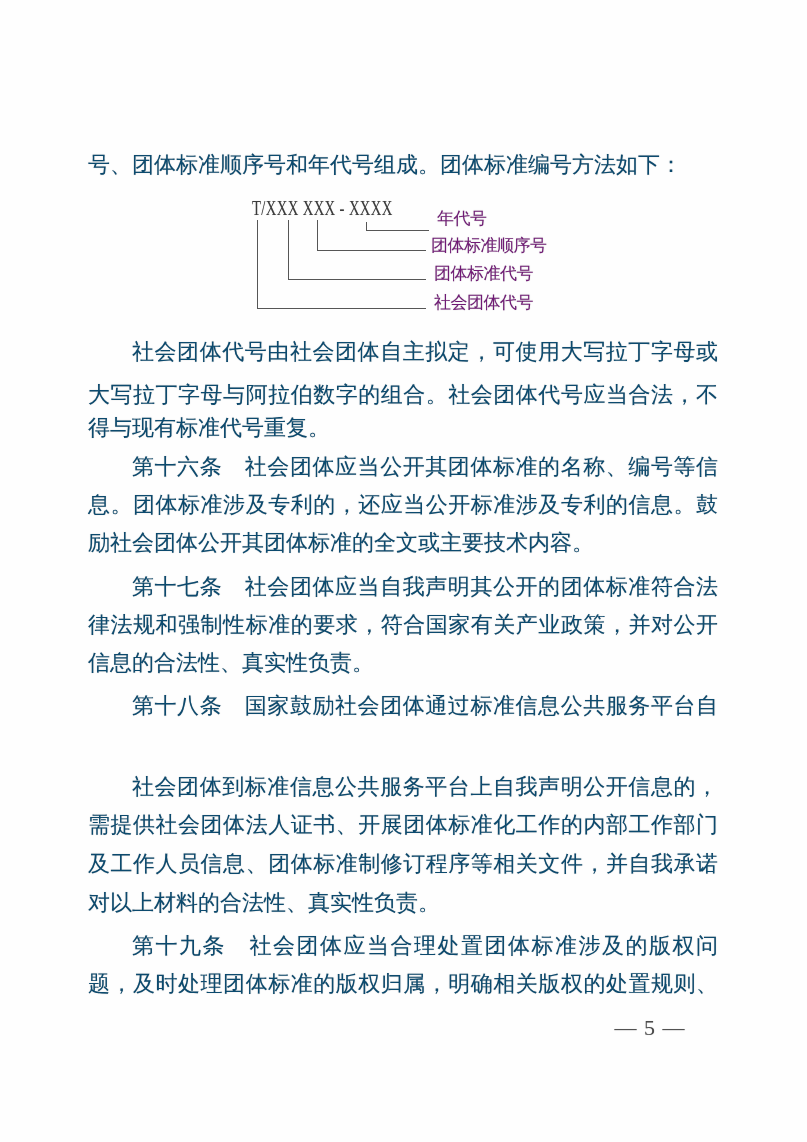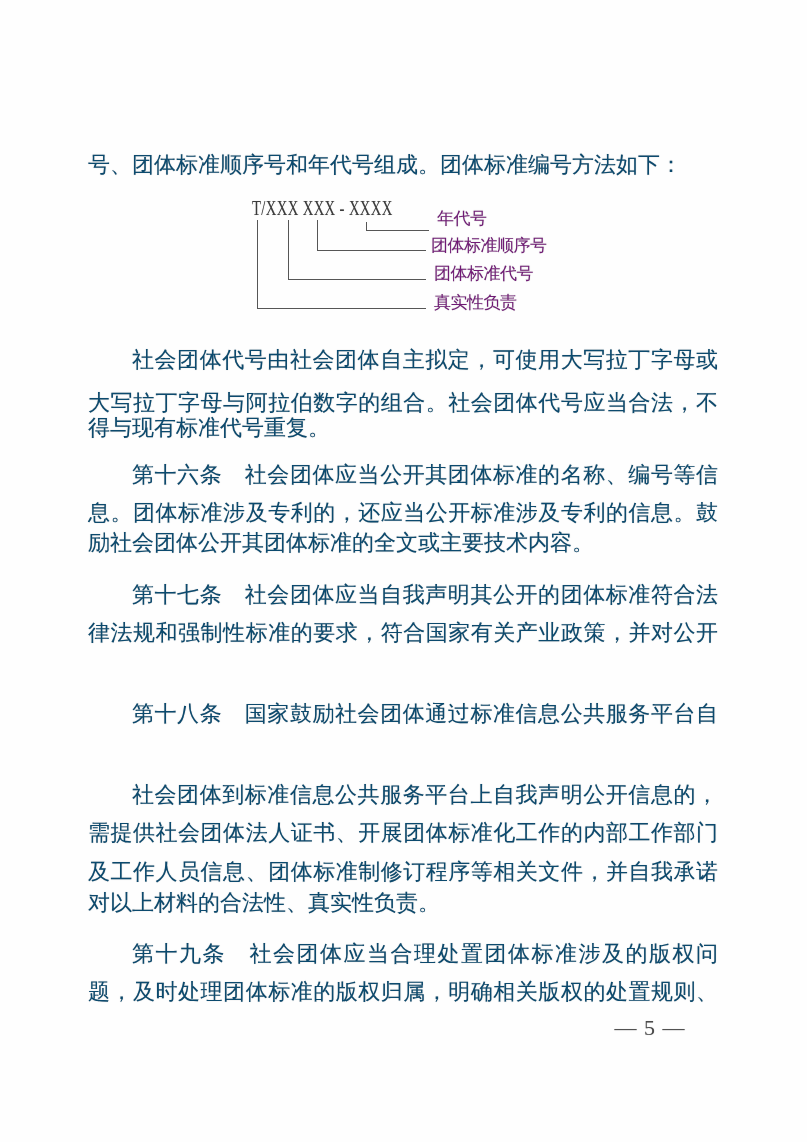--- a/index.html
+++ b/index.html
@@ -25,21 +25,20 @@
     font-size: 22px;
     line-height: 28px;
     color: #0c4a6e;
     text-shadow: 0 0 1px rgba(58,58,58,0.38);
     white-space: nowrap;
   }
   .j {
     white-space: normal;
     text-align: justify;
     text-align-last: justify;
-    margin-top: 8px;
   }
   .ind { text-indent: 44px; }
 
   
   .code {
     position: absolute;
     left: 252px;
     top: 198px;
     font-size: 21px;
     line-height: 21px;
@@ -88,32 +87,33 @@
   <div class="code">T/XXX XXX - XXXX</div>
 
   <div class="conn" style="left:257px;top:220px;width:168px;height:88px"></div>
   <div class="conn" style="left:288px;top:220px;width:137px;height:59px"></div>
   <div class="conn" style="left:317px;top:220px;width:108px;height:30px"></div>
   <div class="conn" style="left:366px;top:222px;width:62px;height:8px"></div>
 
   <div class="dlabel" style="left:437px;top:209px">年代号</div>
   <div class="dlabel" style="left:431px;top:236px">团体标准顺序号</div>
   <div class="dlabel" style="left:434px;top:264px">团体标准代号</div>
-  <div class="dlabel" style="left:434px;top:293px">真实性负责</div>
+  <div class="dlabel" style="left:434px;top:293px">社会团体代号</div>
 
   <div class="bl j ind" style="top:338px">社会团体代号由社会团体自主拟定，可使用大写拉丁字母或</div>
   <div class="bl j" style="top:381px">大写拉丁字母与阿拉伯数字的组合。社会团体代号应当合法，不</div>
   <div class="bl" style="top:414px">得与现有标准代号重复。</div>
 
   <div class="bl j ind" style="top:453px">第十六条　社会团体应当公开其团体标准的名称、编号等信</div>
   <div class="bl j" style="top:491px">息。团体标准涉及专利的，还应当公开标准涉及专利的信息。鼓</div>
   <div class="bl" style="top:529px">励社会团体公开其团体标准的全文或主要技术内容。</div>
 
   <div class="bl j ind" style="top:573px">第十七条　社会团体应当自我声明其公开的团体标准符合法</div>
   <div class="bl j" style="top:611px">律法规和强制性标准的要求，符合国家有关产业政策，并对公开</div>
+  <div class="bl" style="top:649px">信息的合法性、真实性负责。</div>
 
   <div class="bl j ind" style="top:692px">第十八条　国家鼓励社会团体通过标准信息公共服务平台自</div>
 
   <div class="bl j ind" style="top:773px">社会团体到标准信息公共服务平台上自我声明公开信息的，</div>
   <div class="bl j" style="top:811px">需提供社会团体法人证书、开展团体标准化工作的内部工作部门</div>
   <div class="bl j" style="top:850px">及工作人员信息、团体标准制修订程序等相关文件，并自我承诺</div>
   <div class="bl" style="top:889px">对以上材料的合法性、真实性负责。</div>
 
   <div class="bl j ind" style="top:932px">第十九条　社会团体应当合理处置团体标准涉及的版权问</div>
   <div class="bl j" style="top:970px">题，及时处理团体标准的版权归属，明确相关版权的处置规则、</div>

